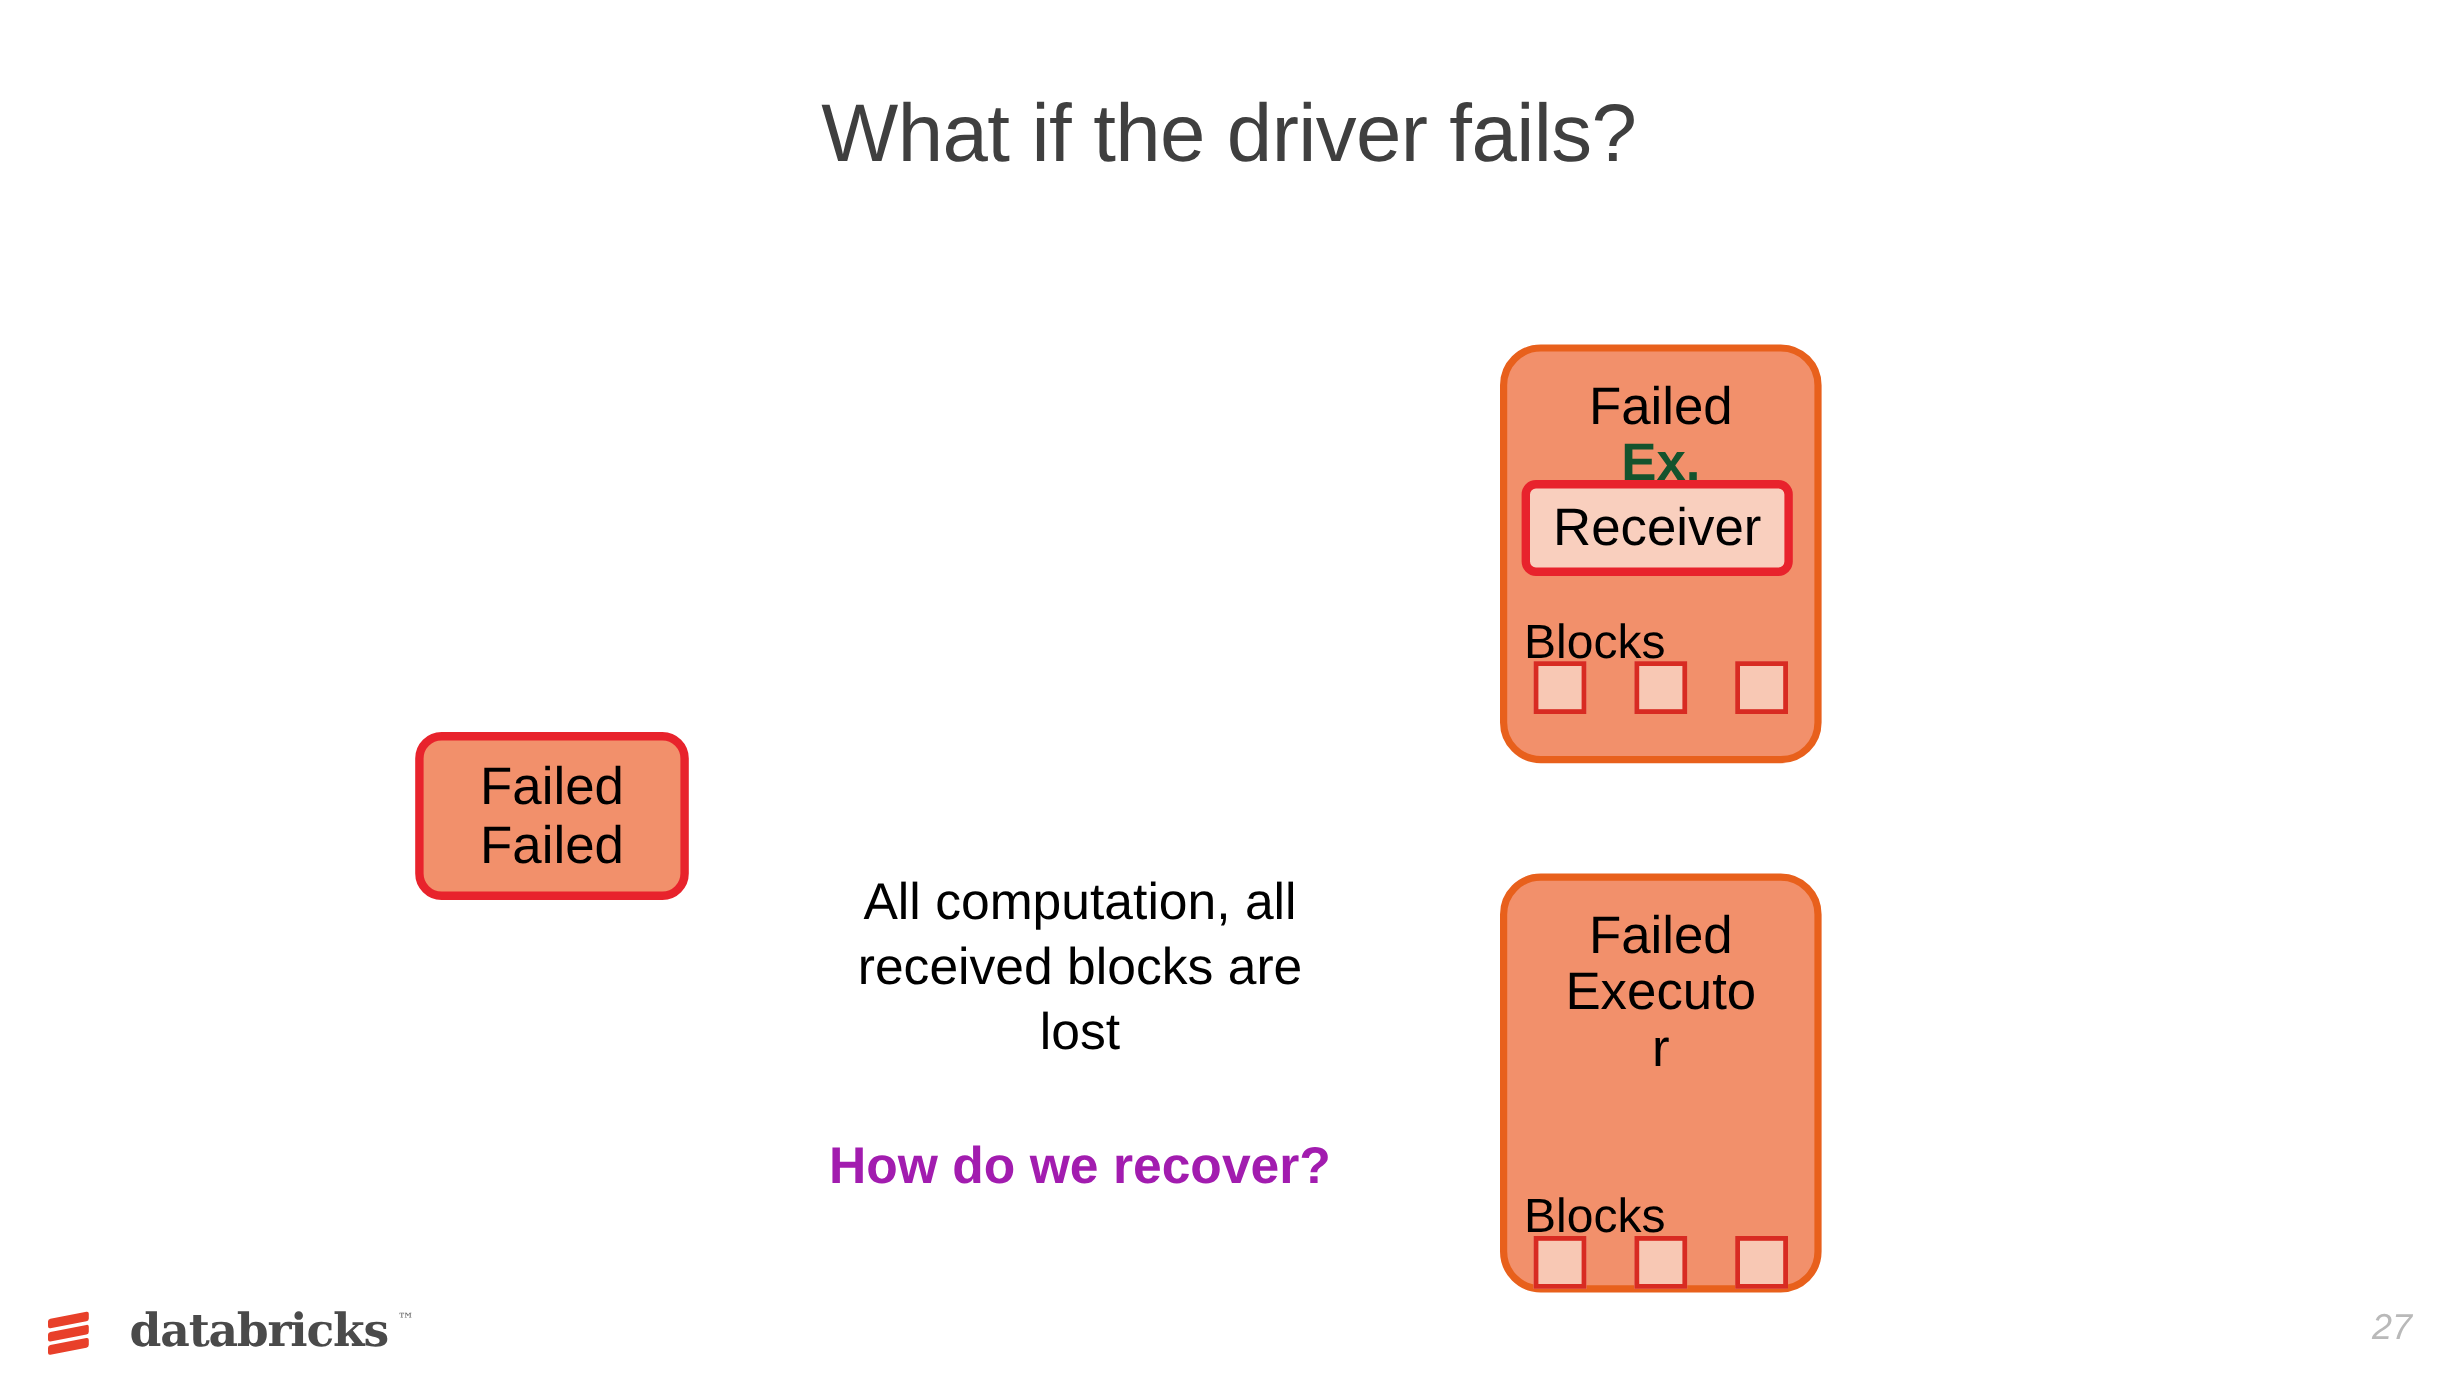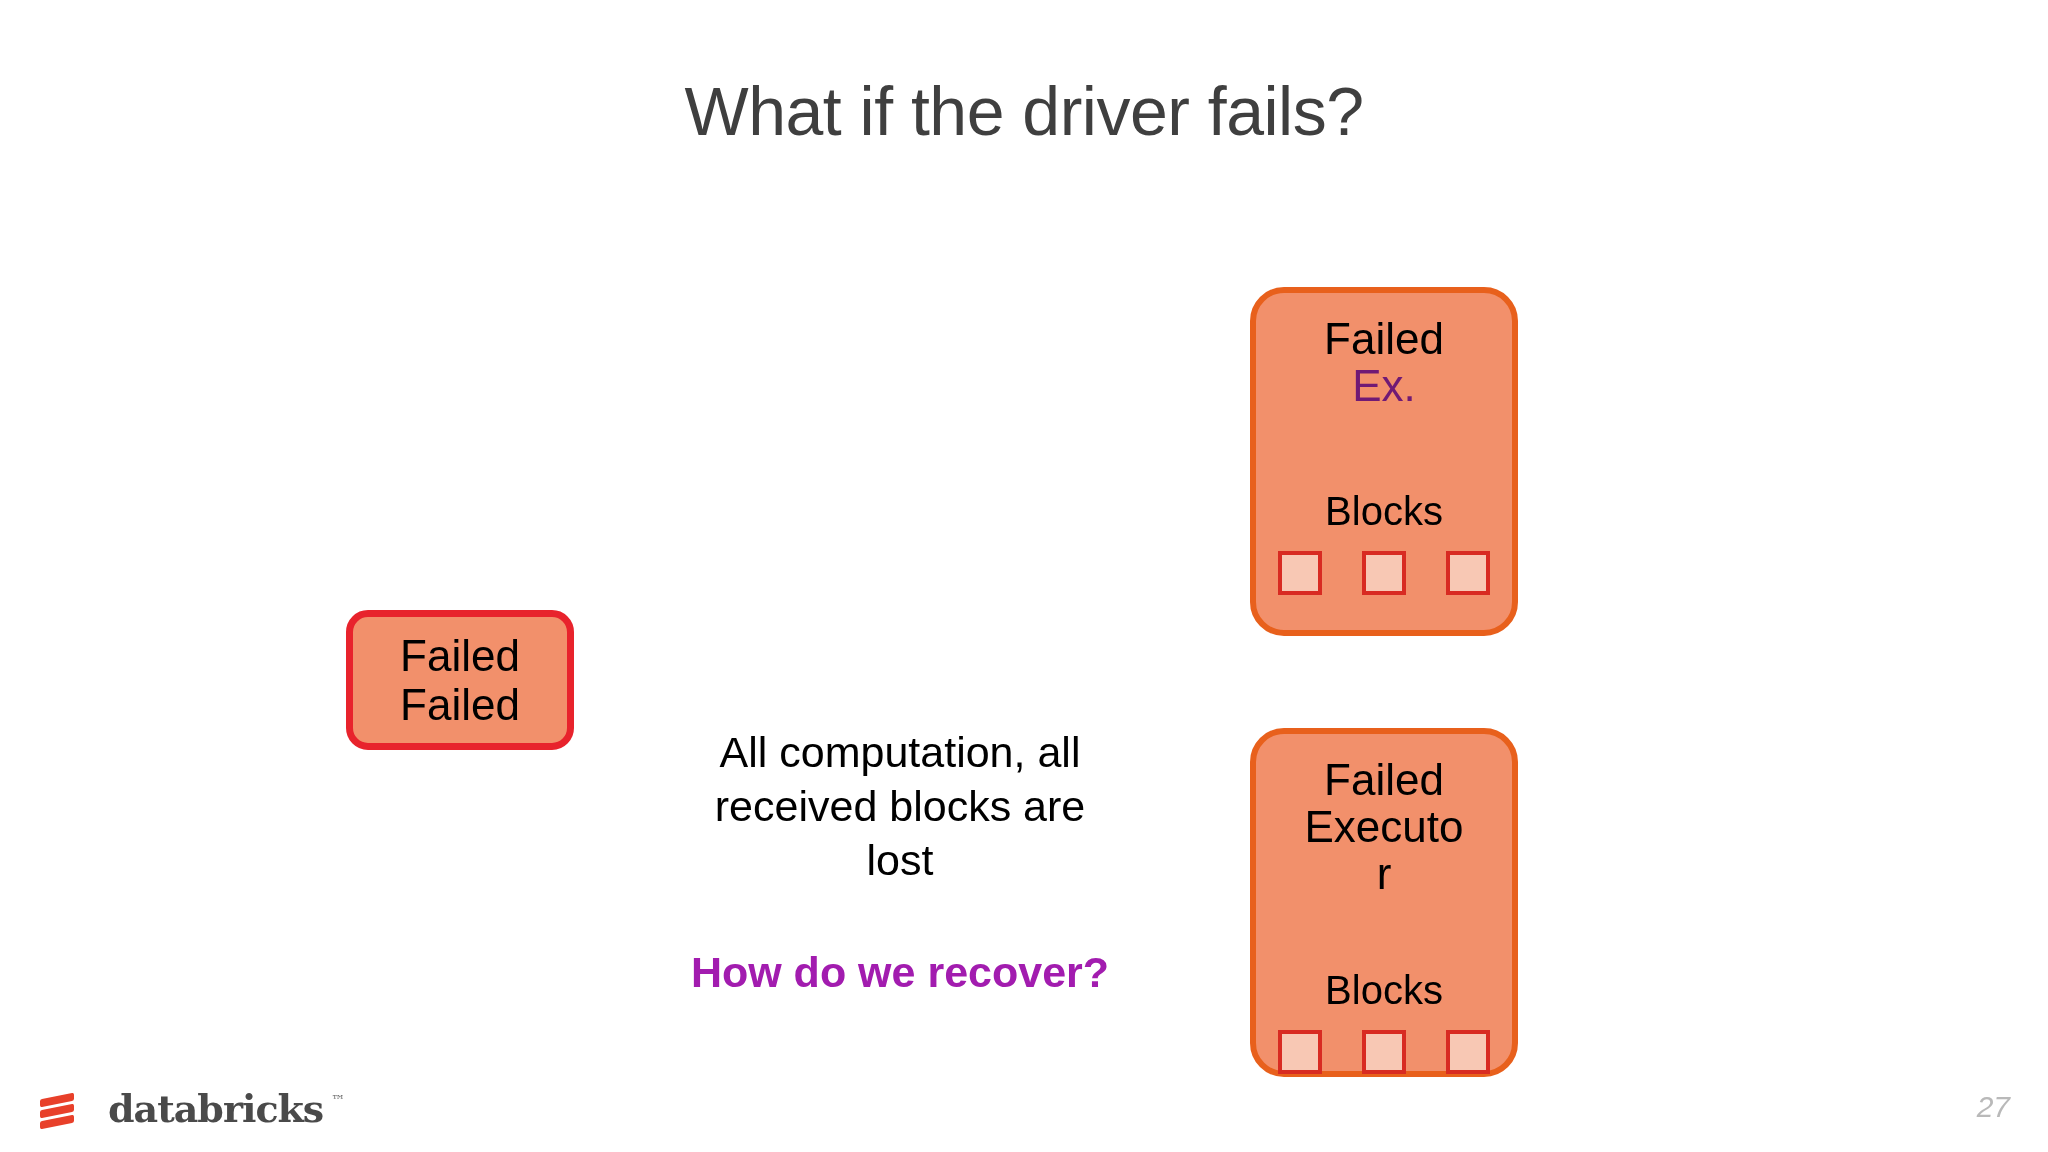--- a/index.html
+++ b/index.html
@@ -103,30 +103,32 @@
     left: 14px;
     right: 14px;
     top: 22px;
     text-align: center;
     font-size: 44px;
     line-height: 1.07;
     color: #000000;
     word-break: break-all;
   }
   #executor-card-top .executor-title .faded-part {
-    color: #701a75;
+    color: #14532d;
+    font-weight: bold;
   }
   .blocks-label {
     position: absolute;
     left: 14px;
     right: 14px;
-    text-align: center;
+    text-align: left;
     font-size: 40px;
     line-height: 1;
     color: #000000;
+    margin-top: 24px;
   }
   #executor-card-top .blocks-label { top: 198px; }
   #executor-card-bottom .blocks-label { top: 236px; }
 
   .blocks-row {
     position: absolute;
     left: 22px;
     right: 22px;
     display: flex;
     justify-content: space-between;
@@ -232,20 +234,21 @@
       <span class="faded-part">Ex.</span>
     </div>
     <div class="blocks-label">Blocks</div>
     <div class="blocks-row">
       <div class="block-square"></div>
       <div class="block-square"></div>
       <div class="block-square"></div>
     </div>
   </div>
 
+  <div id="receiver-chip">Receiver</div>
 
   <div class="executor-card" id="executor-card-bottom">
     <div class="executor-title">
       <span>Failed</span><br>
       <span>Executo</span><br>
       <span>r</span>
     </div>
     <div class="blocks-label">Blocks</div>
     <div class="blocks-row">
       <div class="block-square"></div>

